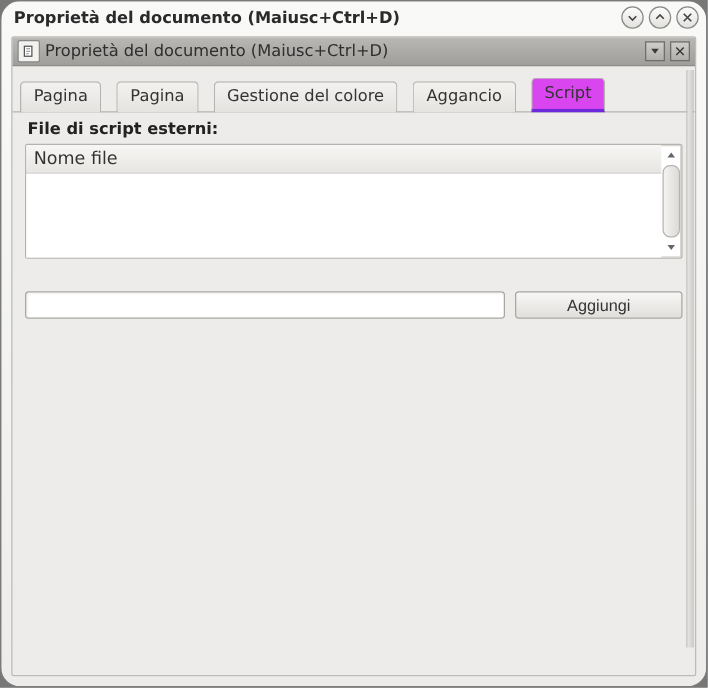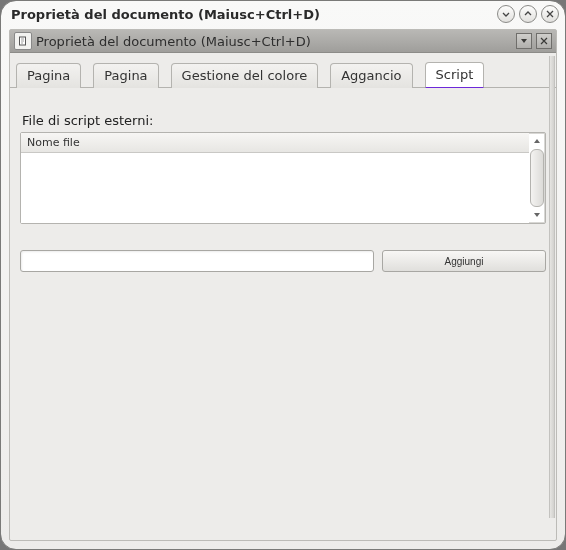--- a/index.html
+++ b/index.html
@@ -104,55 +104,55 @@
     color: #333;
     background: linear-gradient(to bottom,#f3f2f0,#e4e3e0);
     border: 1px solid #b4b3af;
     border-bottom: none;
     border-radius: 4px 4px 0 0;
     cursor: pointer;
     position: relative;
     top: 1px;
   }
   .tab.active {
-    background: #ffffff;
-    border-bottom: 1px solid #6d28d9;
+    background: #d946ef;
+    border-bottom: 3px solid #6d28d9;
     z-index: 2;
   }
 
   .tab-content {
     flex: 1;
     padding: 6px 10px 10px 10px;
     display: flex;
     flex-direction: column;
   }
   .section-label {
-    font-weight: normal;
+    font-weight: bold;
     font-size: 13px;
     color: #222;
-    margin: 19px 0 4px 2px;
+    margin: 0 0 4px 2px;
   }
   .list-frame {
     display:flex;
     border:1px solid #b4b3af;
     border-radius:2px;
     background:#fff;
     height:90px;
     box-shadow: inset 0 0 0 1px #d8d7d4;
   }
   .list-inner {
     flex:1;
     display:flex;
     flex-direction:column;
   }
   .list-header {
     padding: 3px 6px;
     background: linear-gradient(to bottom,#f7f6f4,#e7e6e3);
     border-bottom:1px solid #c9c8c5;
-    font-size:11px;
+    font-size:14px;
     color:#333;
   }
   .list-body {
     flex:1;
     background:#fff;
   }
   .scroll-col {
     width:16px;
     display:flex;
     flex-direction:column;
@@ -184,26 +184,26 @@
     flex:1;
     height:20px;
     border:1px solid #a8a7a3;
     border-radius:3px;
     background:#fff;
     box-shadow: inset 1px 1px 2px rgba(0,0,0,.08);
     padding: 0 4px;
     font-size:12px;
   }
   .btn {
-    width:164px;
+    width:134px;
     height:22px;
     border:1px solid #a8a7a3;
     border-radius:3px;
     background:linear-gradient(to bottom,#f8f7f5,#e0dfdc);
-    font-size:10px;
+    font-size:13px;
     color:#333;
     cursor:pointer;
   }
 
   .edge-vline {
     position:absolute;
     right:1px;
     top:26px;
     bottom:22px;
     width:4px;

